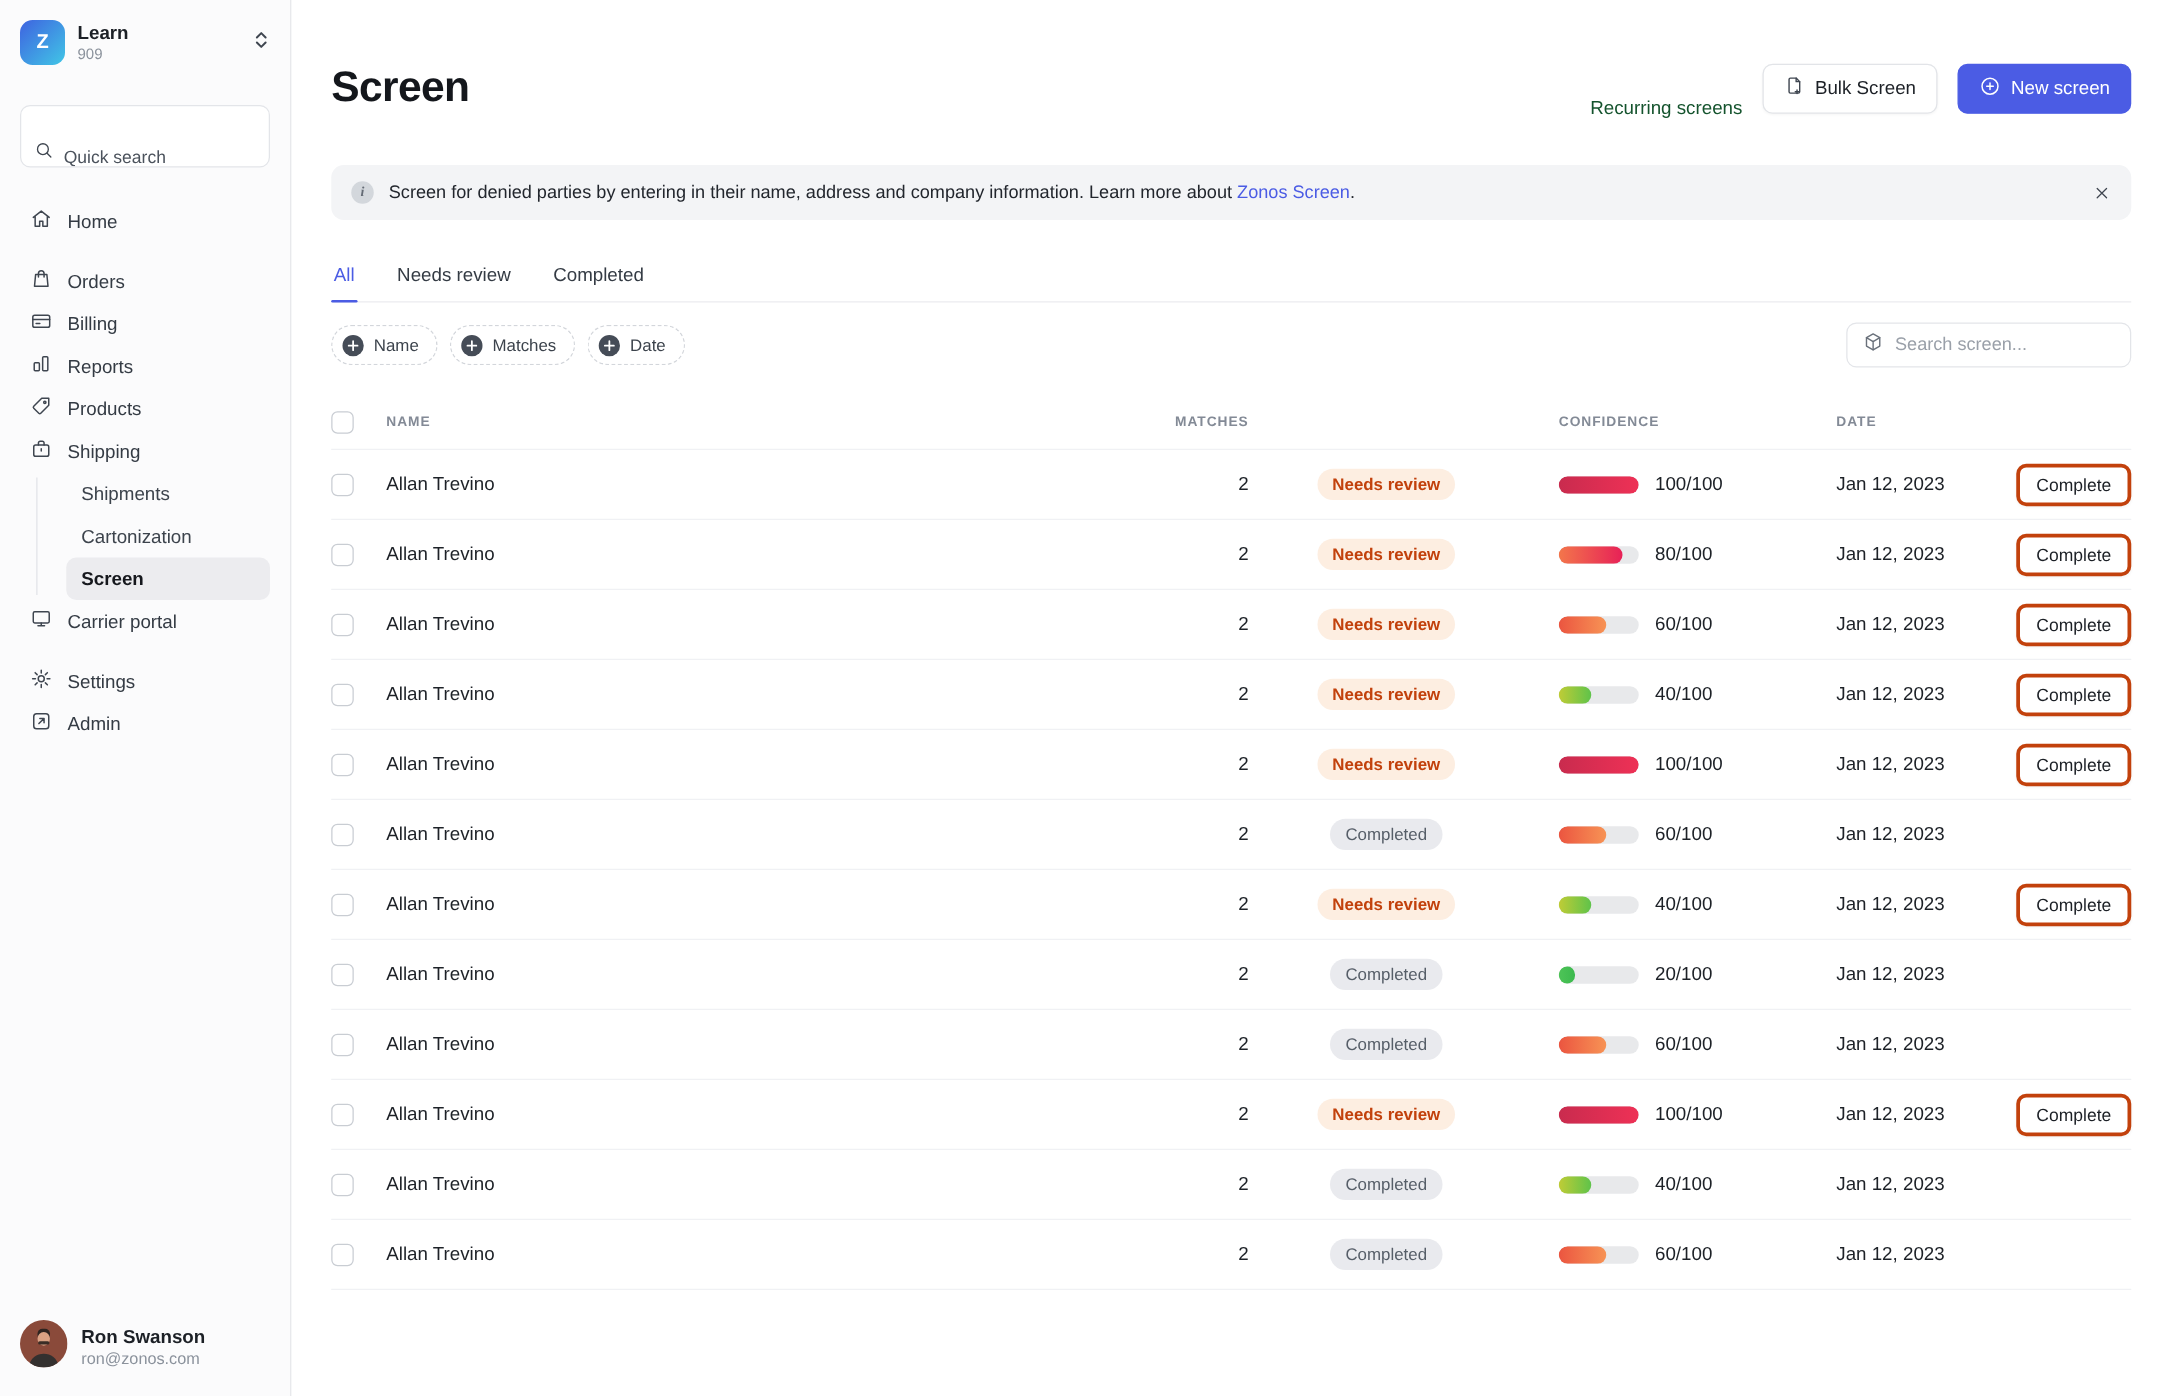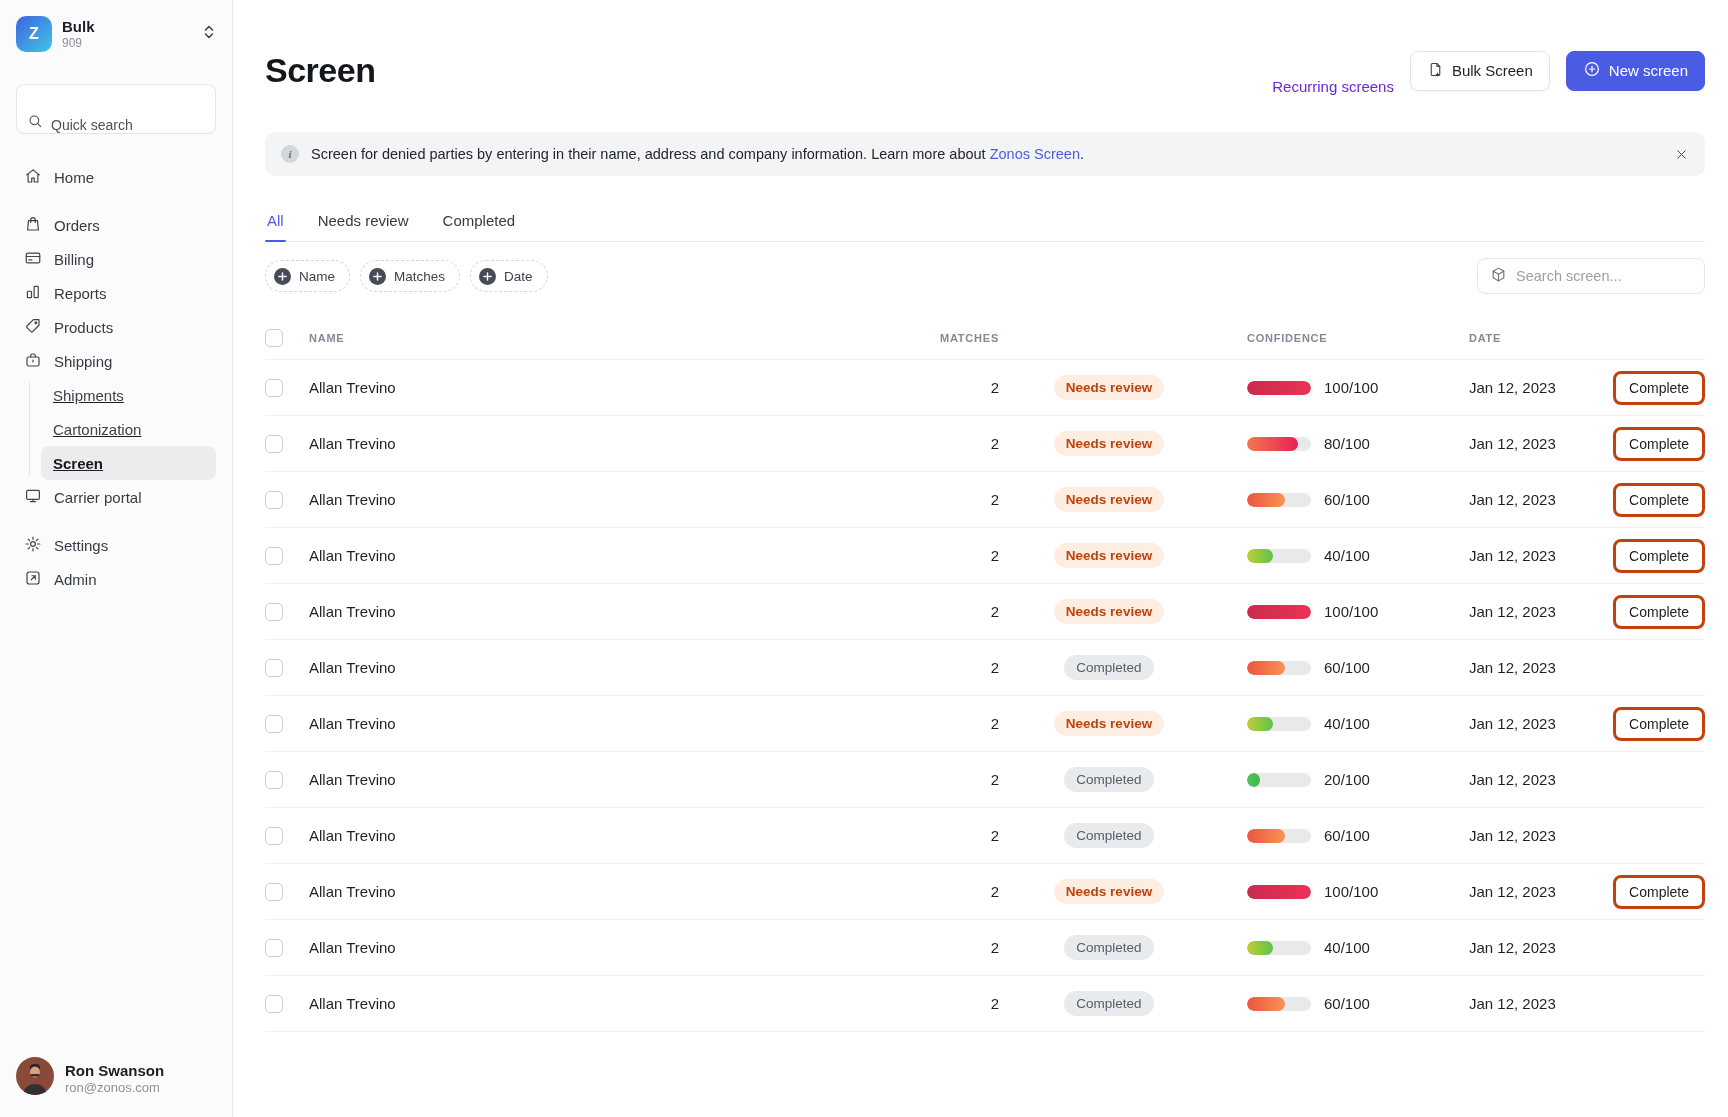--- a/index.html
+++ b/index.html
@@ -20,35 +20,35 @@
   .quick-search { margin-top:30px; display:flex; align-items:flex-end; gap:8px;
                   border:1px solid #e3e5e9; background:#fff; border-radius:8px; height:50px; padding:0 10px; }
   .quick-search input { border:none; outline:none; width:100%; font-size:14px; color:#3f4650;
                         font-family:"Liberation Sans", sans-serif; background:transparent; }
   .quick-search input::placeholder { color:#4b525c; }
   .nav { margin-top:26px; }
   .nav-item { display:flex; align-items:center; gap:12px; height:34px; padding:0 8px;
               border-radius:8px; font-size:15px; color:#343b44; cursor:pointer;text-align:center; }
   .nav-item svg { flex:none; }
   .nav-gap { height:14px; }
-  .sub-wrap { position:relative; margin-left:13px; padding-left:4px;text-decoration:underline; }
+  .sub-wrap { position:relative; margin-left:13px; padding-left:16px; }
   .sub-wrap:before { content:""; position:absolute; left:0; top:4px; bottom:4px; width:1px; background:#e2e4e8; }
   .sub-item { display:flex; align-items:center; height:34px; padding:0 12px; margin-left:8px;
               border-radius:8px; font-size:15px; color:#3c434c; cursor:pointer; }
   .sub-item.active { background:#ececef; font-weight:700; color:#16181d; }
   .user { position:absolute; left:16px; bottom:18px; display:flex; align-items:center; gap:11px; cursor:pointer; }
   .user-name { font-size:15px; font-weight:700; color:#1c2026; }
   .user-email { font-size:13px; color:#8b929c; margin-top:1px; }
 
   
   .main { margin-left:233px; padding:0 23px 0 32px; }
   .page-head { display:flex; align-items:center; justify-content:space-between; margin-top:46px; }
   .page-title { font-size:34px; font-weight:700; letter-spacing:-0.5px; color:#14171c; }
   .head-actions { display:flex; align-items:center; gap:16px; }
-  .link { color:#6d28d9; font-size:15px; text-decoration:none; cursor:pointer;margin-top:32px; }
+  .link { color:#14532d; font-size:15px; text-decoration:none; cursor:pointer;margin-top:32px; }
   .btn { display:inline-flex; align-items:center; gap:8px; height:40px; padding:0 16px;
          border-radius:8px; font-size:15px; font-family:"Liberation Sans", sans-serif; cursor:pointer; }
   .btn-secondary { background:#fff; border:1px solid #e2e4e8; color:#1c2026; box-shadow:0 1px 2px rgba(20,23,28,.04); }
   .btn-primary { background:#4b5ce4; border:1px solid #4b5ce4; color:#fff; }
 
   .banner { margin-top:37px; background:#f3f4f6; border-radius:10px; height:44px;
             display:flex; align-items:center; gap:12px; padding:0 16px; }
   .banner-text { font-size:14.5px; color:#22262d; flex:1; }
   .banner-text a { color:#4b5ce4; text-decoration:none; cursor:pointer; }
   .info-dot { width:18px; height:18px; border-radius:50%; background:#d3d7dc; color:#646b75;
@@ -106,21 +106,21 @@
   .ic { stroke:#3f4650; stroke-width:1.6; fill:none; stroke-linecap:round; stroke-linejoin:round; }
   .ic-gray { stroke:#6a717b; }
 </style>
 </head>
 <body>
 
 <aside class="sidebar">
   <div class="workspace">
     <div class="ws-logo">Z</div>
     <div class="ws-meta">
-      <div class="ws-name">Bulk</div>
+      <div class="ws-name">Learn</div>
       <div class="ws-id">909</div>
     </div>
     <span class="ws-caret">
       <svg width="14" height="16" viewBox="0 0 14 16">
           <path class="ic" d="M3.5 6 7 2.5 10.5 6M3.5 10 7 13.5 10.5 10"></path>
         </svg>
     </span>
   </div>
 
   <div class="quick-search">

